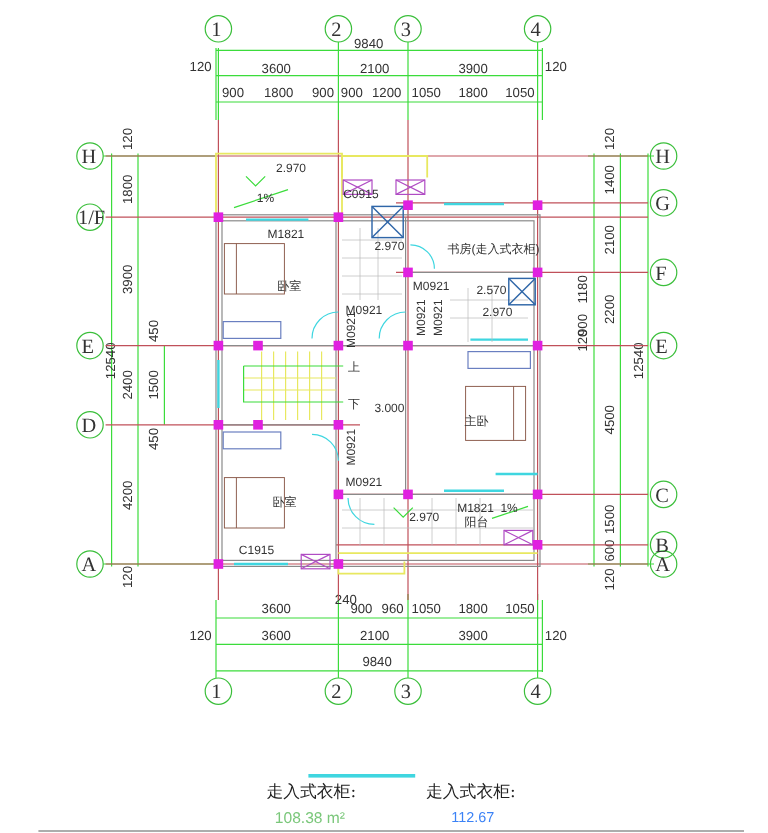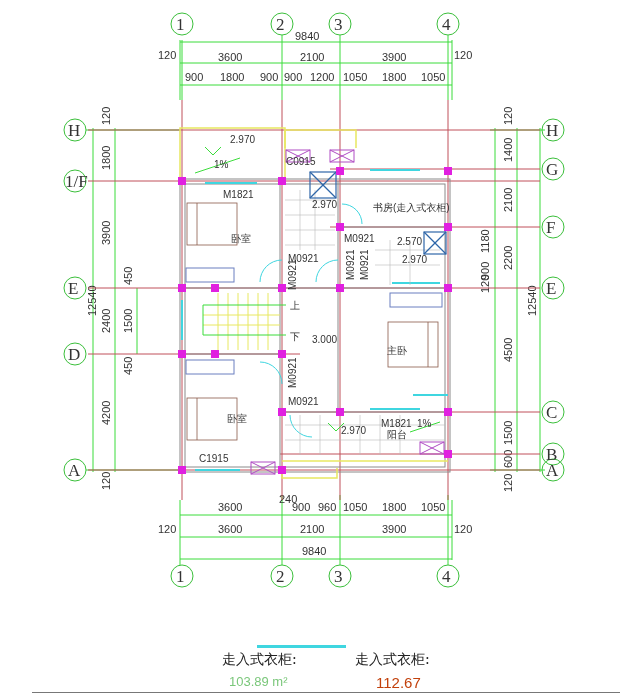--- a/index.html
+++ b/index.html
@@ -6,21 +6,21 @@
   #root{position:relative;width:640px;height:694px;overflow:hidden;background:#fff;font-family:"Liberation Sans",sans-serif;}
   svg{position:absolute;left:0;top:0;}
   .dim{font-family:"Liberation Sans",sans-serif;font-size:11px;fill:#333;}
   .ax{font-family:"Liberation Serif",serif;font-size:17px;fill:#333;}
   .lbl{font-family:"Liberation Sans",sans-serif;font-size:10px;fill:#333;}
   .title{position:absolute;left:255px;top:622px;font-family:"DejaVu Serif",serif;font-size:15px;color:#222;letter-spacing:0.5px;}
   .title-ul{position:absolute;left:257px;top:645px;width:89px;height:3px;background:#3fd6e0;}
   .area-l{position:absolute;left:222px;top:651px;font-family:"DejaVu Serif",serif;font-size:14px;color:#222;}
   .area-r{position:absolute;left:355px;top:651px;font-family:"DejaVu Serif",serif;font-size:14px;color:#222;}
   .val-l{position:absolute;left:229px;top:674px;font-family:"Liberation Sans",sans-serif;font-size:13px;color:#7ac77a;}
-  .val-r{position:absolute;left:376px;top:674px;font-family:"Liberation Sans",sans-serif;font-size:15px;color:#c2410c;}
+  .val-r{position:absolute;left:376px;top:674px;font-family:"Liberation Sans",sans-serif;font-size:12px;color:#3b82f6;}
   .baseline{position:absolute;left:32px;top:692px;width:588px;height:1px;background:#777;}
 </style>
 </head>
 <body>
 
 <div id="root">
 <svg width="640" height="694" viewBox="0 0 640 694">
 
   <g stroke="#3bbf3b" fill="none" stroke-width="1">
     <circle cx="182" cy="24" r="11"></circle>
@@ -339,16 +339,16 @@
     <text class="lbl" x="381" y="427">M1821</text>
     <text class="lbl" x="417" y="427" font-size="8">1%</text>
     <text class="lbl" x="387" y="438" font-size="8">阳台</text>
     <text class="lbl" x="199" y="462">C1915</text>
   </g>
 </svg>
 
 <div class="title-ul"></div>
 <div class="area-l">走入式衣柜:</div>
 <div class="area-r">走入式衣柜:</div>
-<div class="val-l">103.89 m²</div>
+<div class="val-l">108.38 m²</div>
 <div class="val-r">112.67</div>
 <div class="baseline"></div>
 </div>
 
 </body></html>

